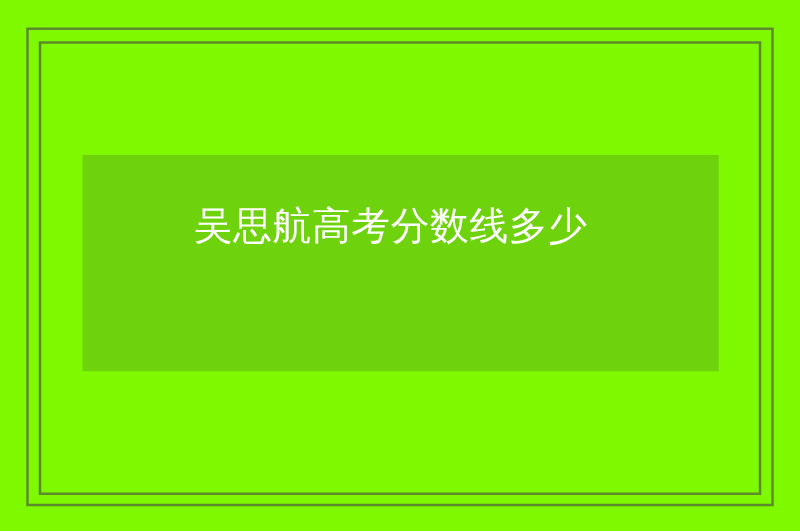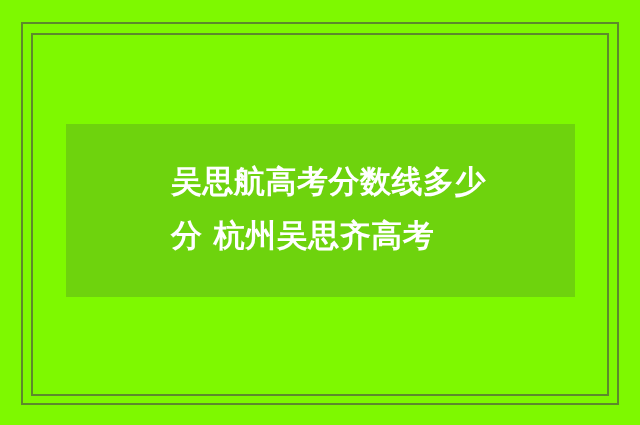--- a/index.html
+++ b/index.html
@@ -62,42 +62,40 @@
 
   
   #headline-block {
     position: absolute;
     left: 89px;          
     top: 30px;
     width: 410px;
     color: #ffffff;
     font-size: 31px;
     line-height: 54px;
-    font-weight: bold;
+    font-weight: normal;
     letter-spacing: 0.5px;
     text-align: left;
     white-space: nowrap;
-    margin-left: 16px;
   }
 
   .headline-line {
     display: block;
   }
 </style>
 </head>
 <body>
 
 <div id="banner-canvas">
 
   <div class="frame frame-outer"></div>
 
   <div class="frame frame-inner"></div>
 
   <div id="content-panel">
 
     <div id="headline-block">
       <span class="headline-line">吴思航高考分数线多少</span>
-      <span class="headline-line">分 杭州吴思齐高考</span>
     </div>
 
   </div>
 
 </div>
 
 </body></html>

